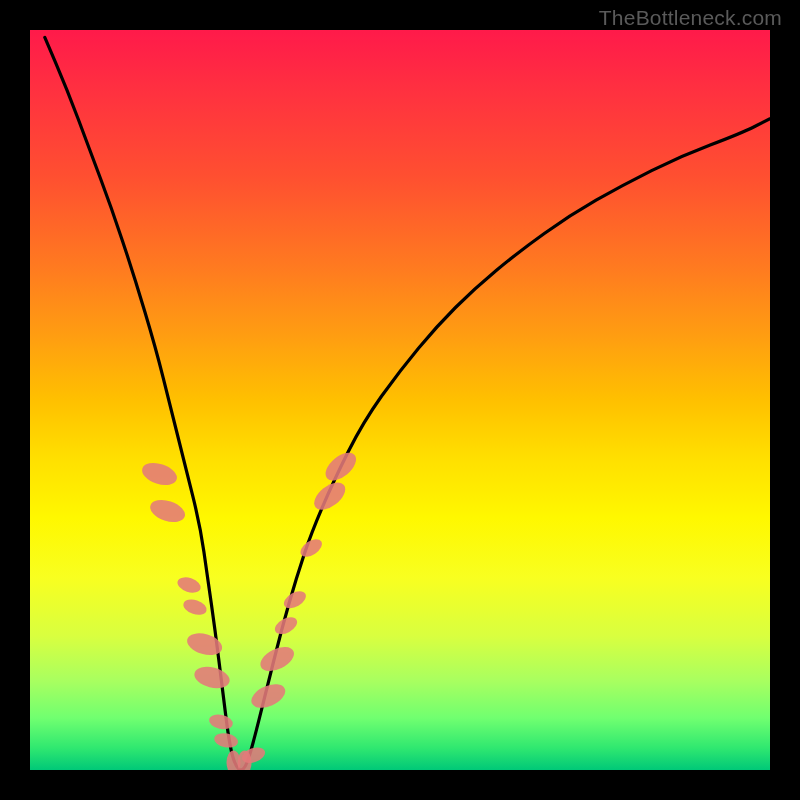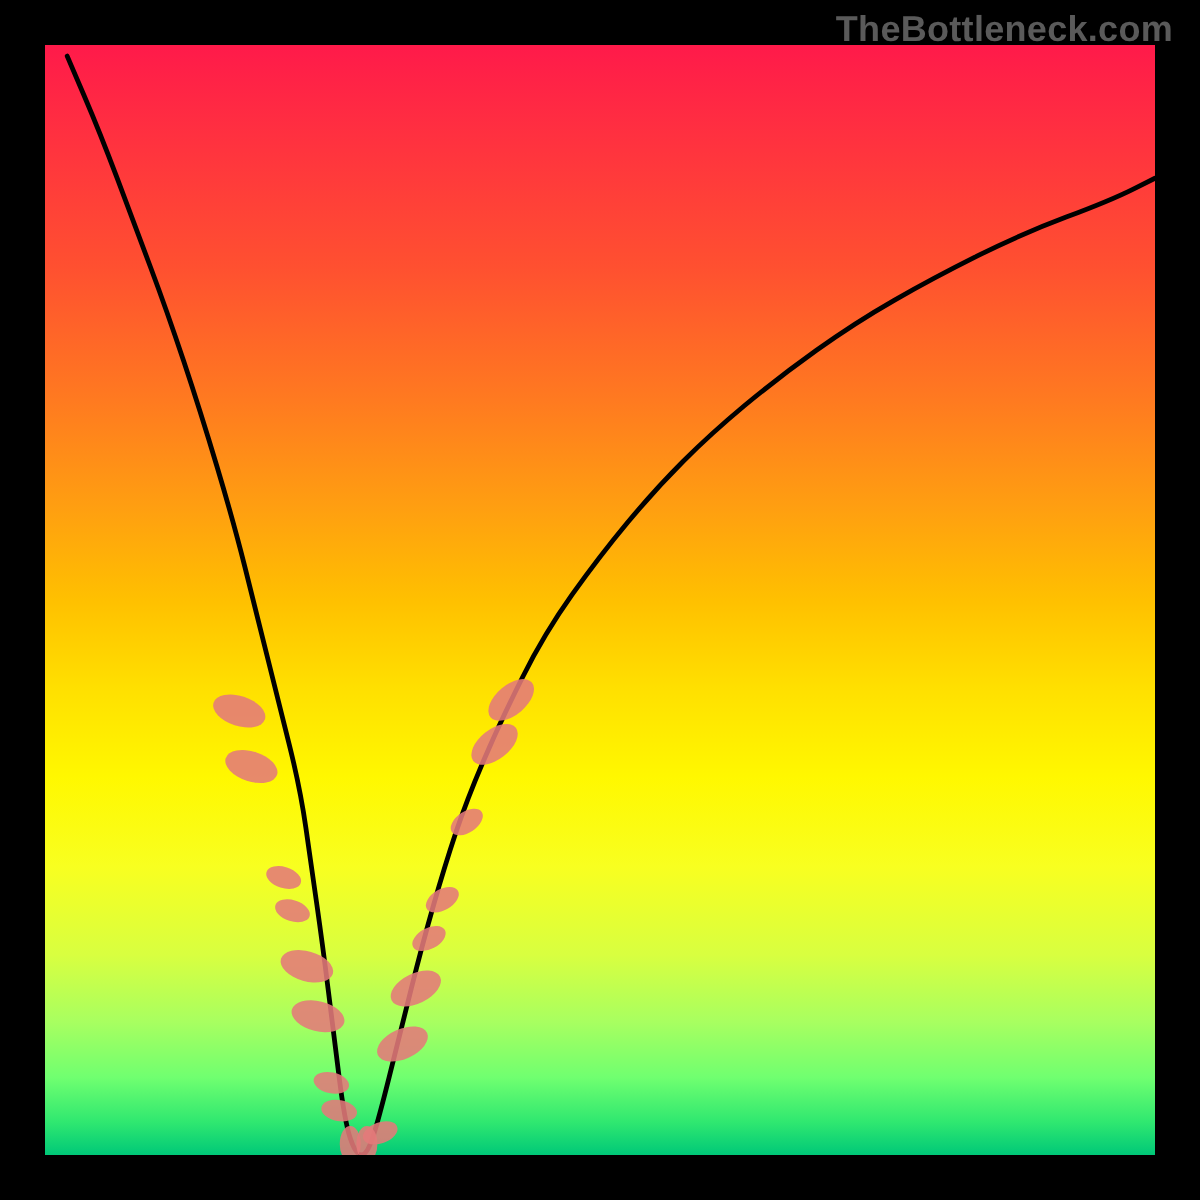--- a/index.html
+++ b/index.html
@@ -48,22 +48,22 @@
     left: 0;
     width: 740px;
     height: 740px;
     pointer-events: none;
   }
   .watermark {
     position: absolute;
     top: 6px;
     right: 18px;
     color: #5a5a5a;
-    font-size: 24px;
-    font-weight: 700;
+    font-size: 21px;
+    font-weight: 400;
     letter-spacing: 0.2px;
   }
 </style>
 </head>
 <body>
 
 <div class="frame">
   <div class="plot">
     <svg class="curve" viewBox="0 0 740 740">
       <g id="curve-path">

